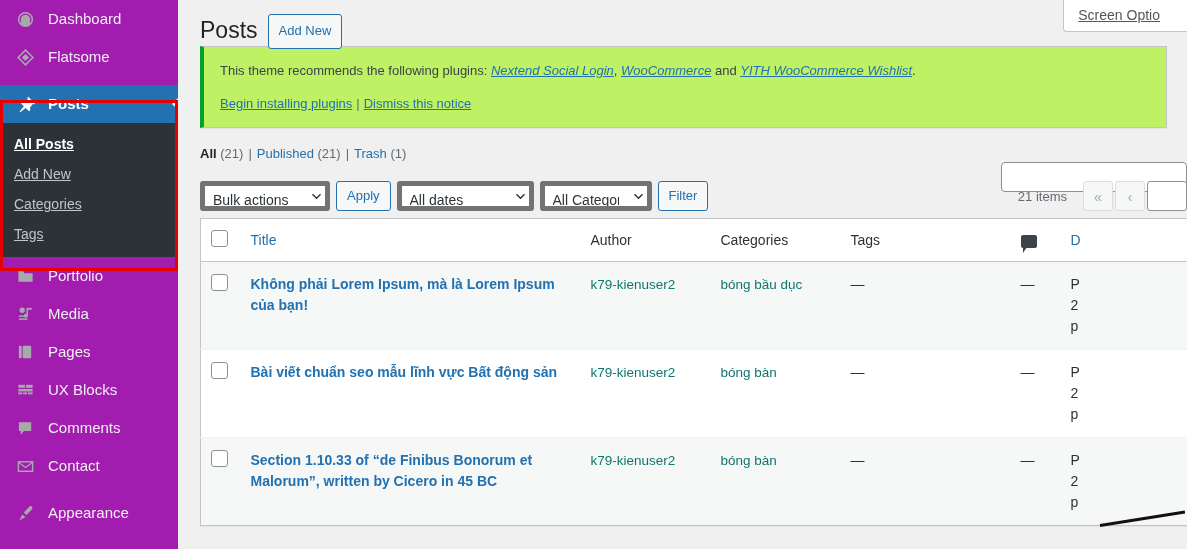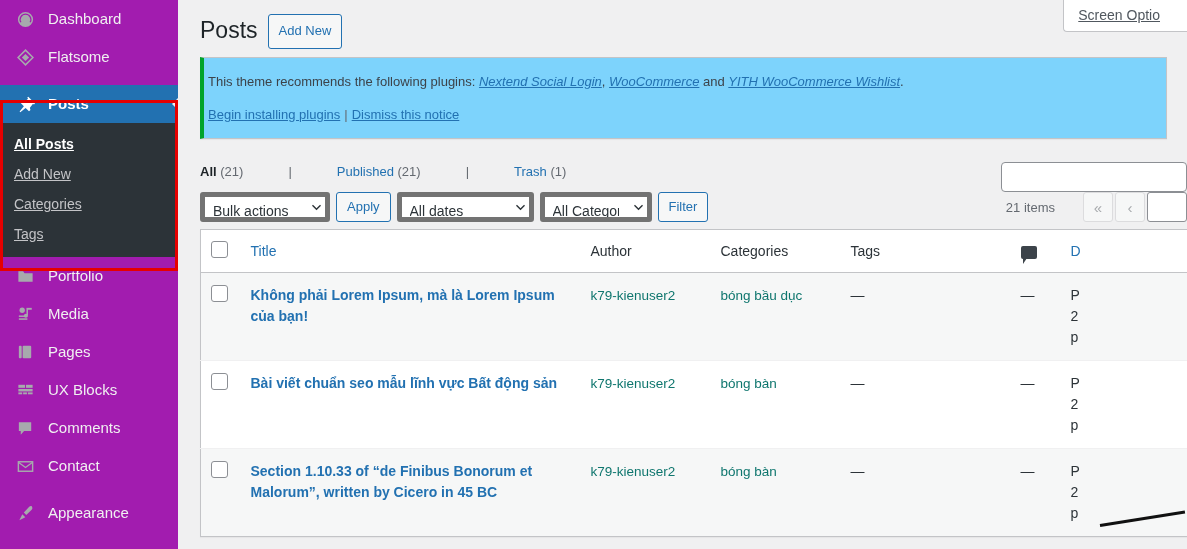--- a/index.html
+++ b/index.html
@@ -136,48 +136,47 @@
     color: #2271b1;
     padding: 3px 10px 4px;
     font-size: 13px;
     line-height: 2;
     text-decoration: none;
     white-space: nowrap;
   }
 
   
   .notice {
-    background: #7dd3fc;
+    background: #bef264;
     border: 1px solid #c3c4c7;
     border-left: 4px solid #00a32a;
-    margin: 11px 20px 0 0;
-    padding: 1px 4px;
+    margin: 0 20px 0 0;
+    padding: 1px 16px;
     box-shadow: 0 1px 1px rgba(0,0,0,.04);
   }
   .notice p { margin: 13px 0; font-size: 13px; line-height: 1.5; }
   .notice a { color: #2271b1; }
   .notice em, .notice .plugin-name {
     font-style: italic;
     text-decoration: underline;
     color: #2271b1;
   }
   .notice .actions a { text-decoration: underline; color: #2271b1; }
   .notice .sep { color: #646970; padding: 0 4px; }
 
   
   .subsubsub {
     list-style: none;
     margin: 18px 0 0 0;
     padding: 0;
     font-size: 13px;
     color: #646970;
     display: flex;
-    align-items: flex-end;
+    align-items: flex-start;
     height: 22px;
-    gap: 40px;
   }
   .subsubsub li { display: inline; }
   .subsubsub a { color: #2271b1; text-decoration: none; }
   .subsubsub a.current { color: #1d2327; font-weight: 600; }
   .subsubsub .count { color: #646970; }
   .subsubsub .divider { color: #646970; padding: 0 5px; }
 
   
   .search-box {
     position: absolute;
@@ -237,21 +236,21 @@
     padding: 0 10px;
     margin-right: 6px;
     cursor: pointer;
     line-height: 28px;
   }
   .tablenav-pages {
     position: absolute; right: 0px; top: 5px;
     display: flex; align-items: center;
     font-size: 13px; color: #50575e;
   }
-  .displaying-num { margin-right: 26px; color: #646970; font-size: 13px; }
+  .displaying-num { margin-right: 14px; color: #646970; font-size: 13px; }
   .pg-btn {
     display: inline-flex; align-items: center; justify-content: center;
     width: 30px; height: 30px;
     border: 1px solid #dcdcde;
     background: #f6f7f7;
     color: #a7aaad;
     border-radius: 3px;
     margin-left: 2px;
     font-size: 15px;
   }

